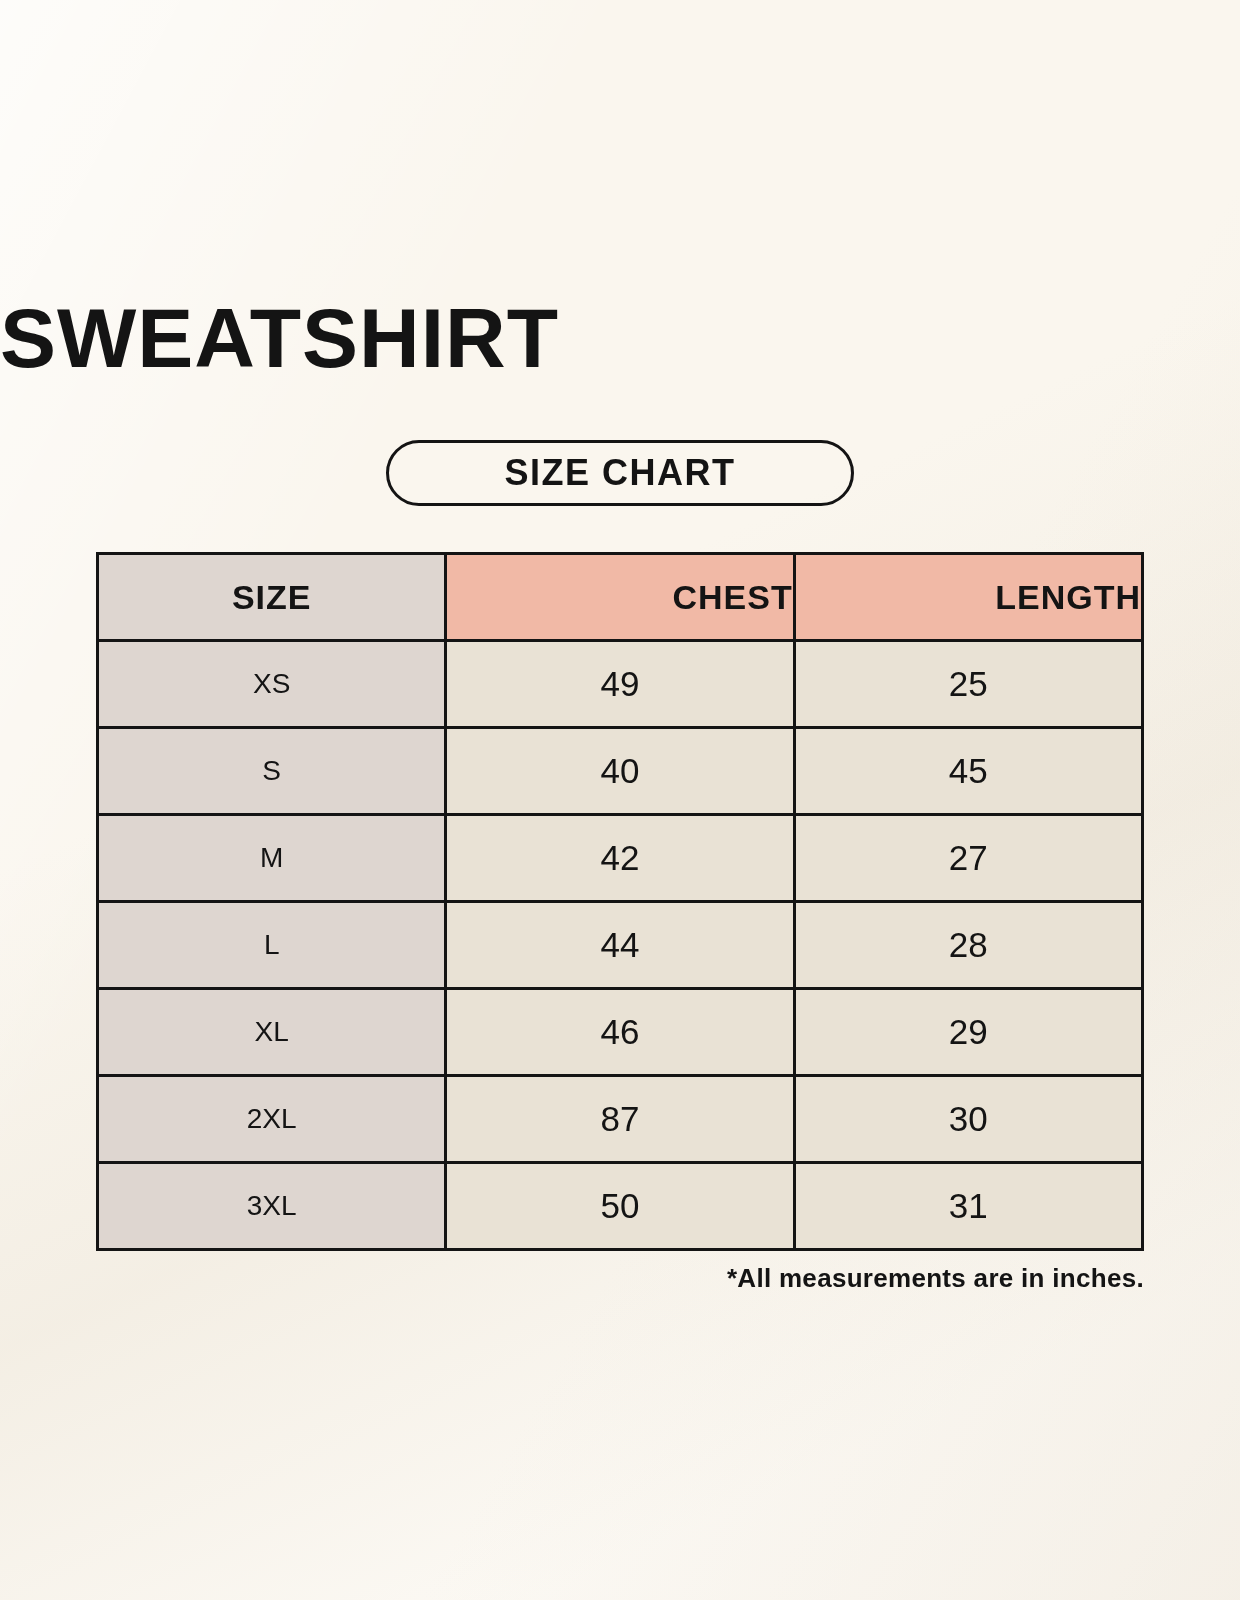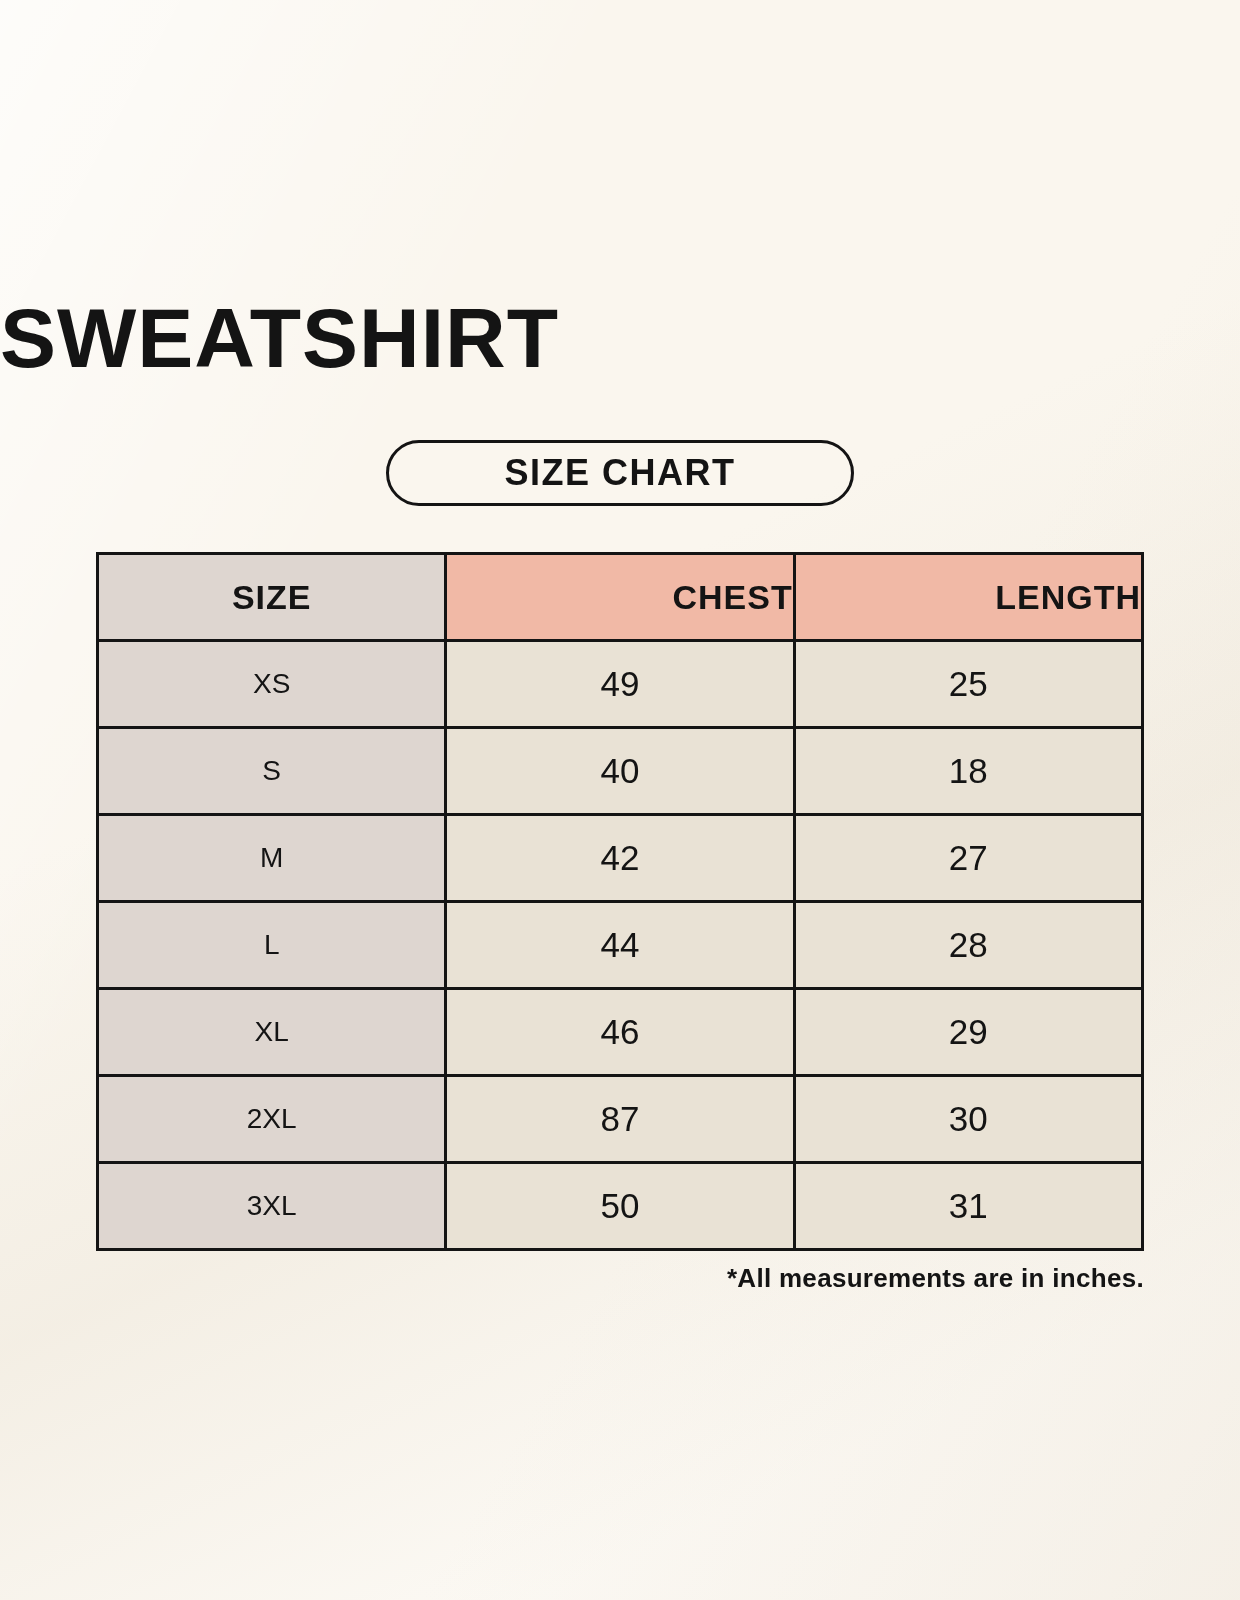--- a/index.html
+++ b/index.html
@@ -124,21 +124,21 @@
       </thead>
       <tbody>
           <tr>
             <td class="size-cell">XS</td>
             <td class="value-cell">49</td>
             <td class="value-cell">25</td>
           </tr>
           <tr>
             <td class="size-cell">S</td>
             <td class="value-cell">40</td>
-            <td class="value-cell">18</td>
+            <td class="value-cell">45</td>
           </tr>
           <tr>
             <td class="size-cell">M</td>
             <td class="value-cell">42</td>
             <td class="value-cell">27</td>
           </tr>
           <tr>
             <td class="size-cell">L</td>
             <td class="value-cell">44</td>
             <td class="value-cell">28</td>

